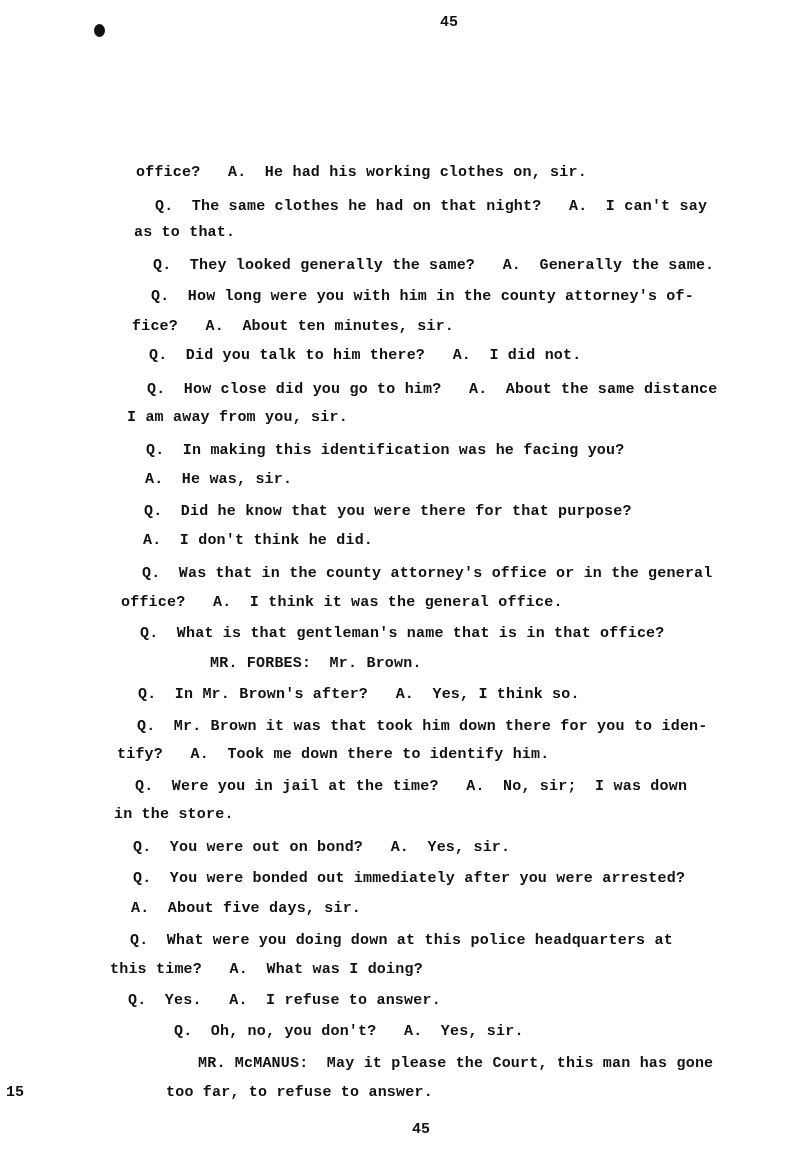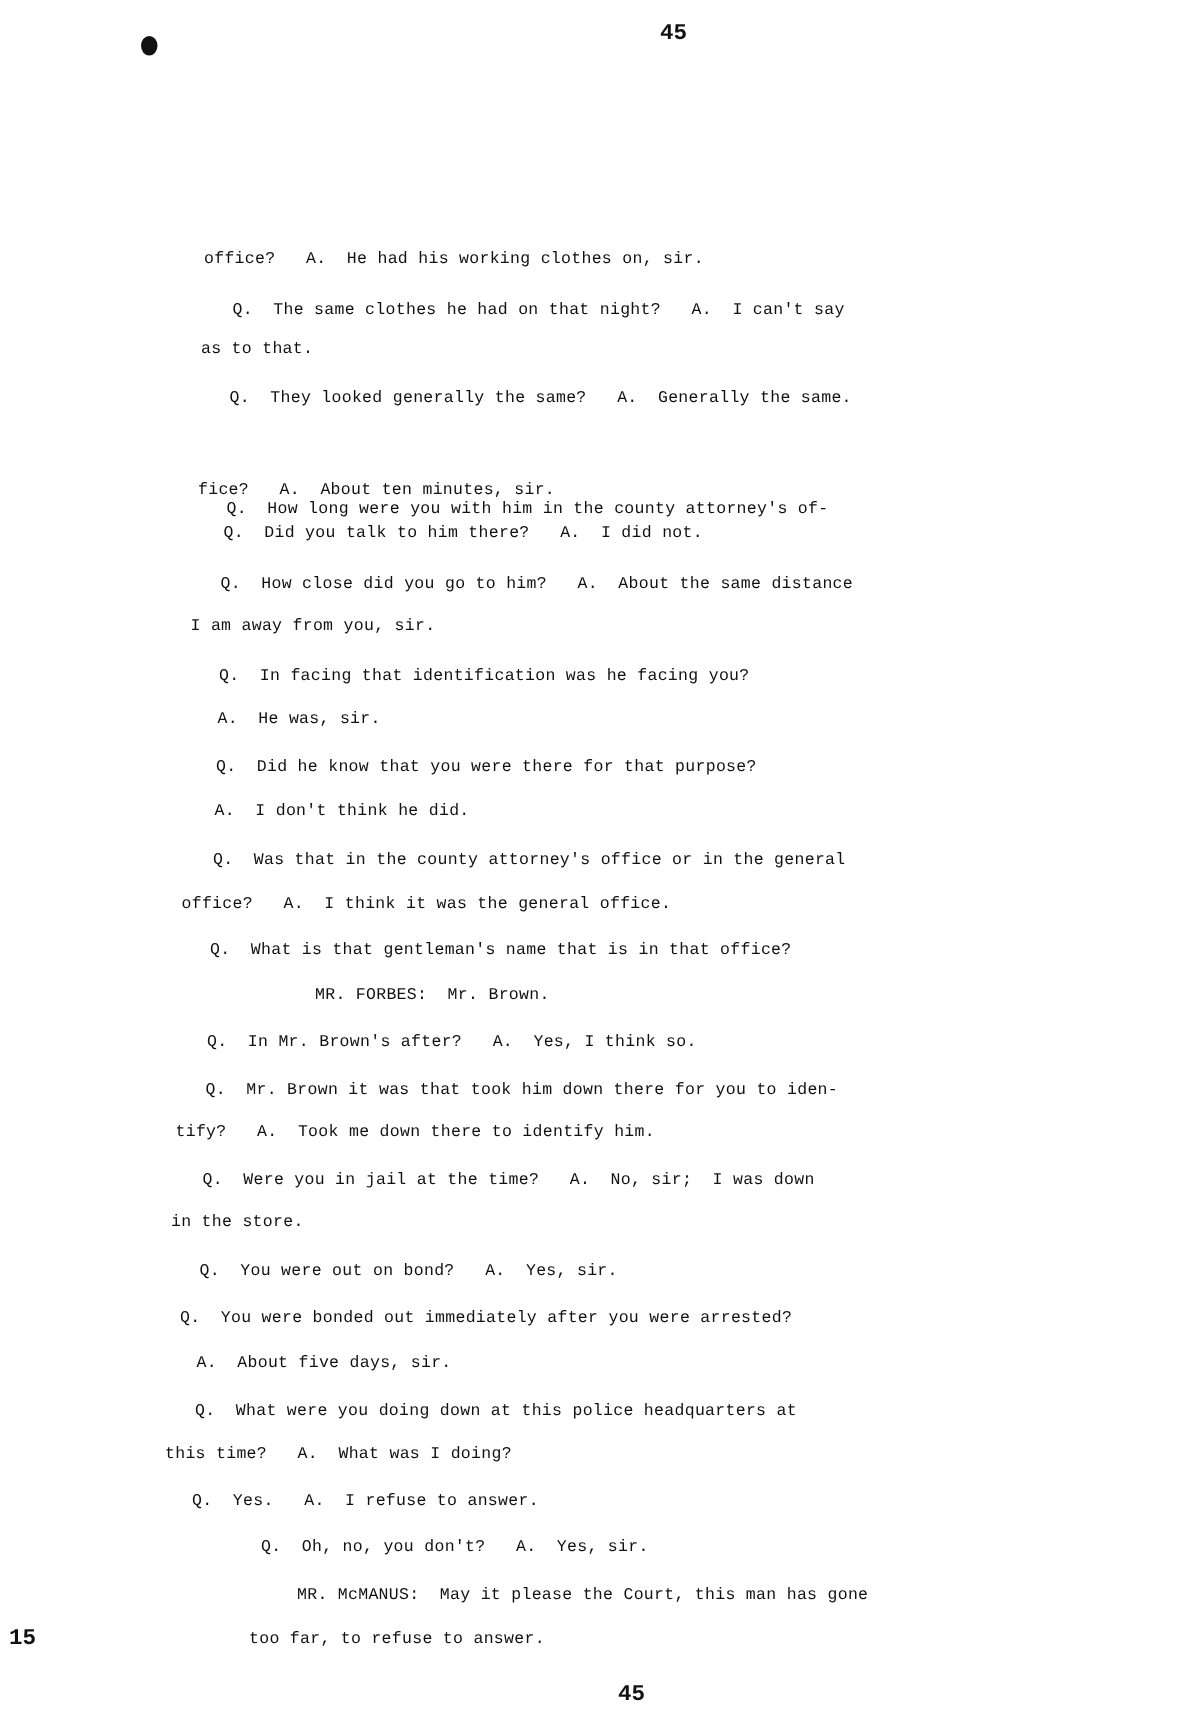--- a/index.html
+++ b/index.html
@@ -1,55 +1,55 @@
 <!DOCTYPE html>
 <html><head>
   <meta charset="utf-8">
   <style>
     html, body { margin: 0; padding: 0; background: #ffffff; }
     body { width: 800px; height: 1151px; position: relative; overflow: hidden;
            font-family: "Liberation Mono", "DejaVu Sans Mono", monospace; color: #111; }
     .page { position: absolute; inset: 0; }
-    .line { position: absolute; white-space: pre; font-size: 11px; font-weight: normal;
+    .line { position: absolute; white-space: pre; font-size: 15px; font-weight: bold;
             letter-spacing: 0.2px; line-height: 18px; }
     .pnum { position: absolute; font-size: 15px; font-weight: bold; }
     .dot { position: absolute; left: 94px; top: 24px; width: 11px; height: 13px;
            border-radius: 50%; background: #111; }
   </style>
 </head>
 <body>
 
 <div class="page">
   <div class="dot"></div>
   <div class="pnum" style="left:440px; top:14px;">45</div>
   <div id="lines">
       <div class="line" style="left: 136px; top: 164px;">office?   A.  He had his working clothes on, sir.</div>
       <div class="line" style="left: 155px; top: 198px;">Q.  The same clothes he had on that night?   A.  I can't say</div>
       <div class="line" style="left: 134px; top: 224px;">as to that.</div>
       <div class="line" style="left: 153px; top: 257px;">Q.  They looked generally the same?   A.  Generally the same.</div>
-      <div class="line" style="left: 151px; top: 288px; margin-top: 43px;">Q.  How long were you with him in the county attorney's of-</div>
+      <div class="line" style="left: 151px; top: 288px;">Q.  How long were you with him in the county attorney's of-</div>
       <div class="line" style="left: 132px; top: 318px;">fice?   A.  About ten minutes, sir.</div>
       <div class="line" style="left: 149px; top: 347px;">Q.  Did you talk to him there?   A.  I did not.</div>
       <div class="line" style="left: 147px; top: 381px;">Q.  How close did you go to him?   A.  About the same distance</div>
       <div class="line" style="left: 127px; top: 409px;">I am away from you, sir.</div>
-      <div class="line" style="left: 146px; top: 442px;">Q.  In facing that identification was he facing you?</div>
+      <div class="line" style="left: 146px; top: 442px;">Q.  In making this identification was he facing you?</div>
       <div class="line" style="left: 145px; top: 471px;">A.  He was, sir.</div>
       <div class="line" style="left: 144px; top: 503px; text-align: right;">Q.  Did he know that you were there for that purpose?</div>
       <div class="line" style="left: 143px; top: 532px;">A.  I don't think he did.</div>
       <div class="line" style="left: 142px; top: 565px;">Q.  Was that in the county attorney's office or in the general</div>
       <div class="line" style="left: 121px; top: 594px;">office?   A.  I think it was the general office.</div>
       <div class="line" style="left: 140px; top: 625px;">Q.  What is that gentleman's name that is in that office?</div>
       <div class="line" style="left: 210px; top: 655px; text-align: center;">MR. FORBES:  Mr. Brown.</div>
       <div class="line" style="left: 138px; top: 686px;">Q.  In Mr. Brown's after?   A.  Yes, I think so.</div>
       <div class="line" style="left: 137px; top: 718px;">Q.  Mr. Brown it was that took him down there for you to iden-</div>
       <div class="line" style="left: 117px; top: 746px; text-align: right;">tify?   A.  Took me down there to identify him.</div>
       <div class="line" style="left: 135px; top: 778px;">Q.  Were you in jail at the time?   A.  No, sir;  I was down</div>
       <div class="line" style="left: 114px; top: 806px;">in the store.</div>
       <div class="line" style="left: 133px; top: 839px;">Q.  You were out on bond?   A.  Yes, sir.</div>
-      <div class="line" style="left: 120px; top: 870px;">Q.  You were bonded out immediately after you were arrested?</div>
+      <div class="line" style="left: 133px; top: 870px;">Q.  You were bonded out immediately after you were arrested?</div>
       <div class="line" style="left: 131px; top: 900px;">A.  About five days, sir.</div>
       <div class="line" style="left: 130px; top: 932px;">Q.  What were you doing down at this police headquarters at</div>
       <div class="line" style="left: 110px; top: 961px;">this time?   A.  What was I doing?</div>
       <div class="line" style="left: 128px; top: 992px;">Q.  Yes.   A.  I refuse to answer.</div>
       <div class="line" style="left: 128px; top: 1023px; margin-left: 46px;">Q.  Oh, no, you don't?   A.  Yes, sir.</div>
       <div class="line" style="left: 198px; top: 1055px;">MR. McMANUS:  May it please the Court, this man has gone</div>
       <div class="line" style="left: 166px; top: 1084px;">too far, to refuse to answer.</div>
     </div>
   <div class="pnum" style="left:6px; top:1084px;">15</div>
   <div class="pnum" style="left:412px; top:1121px;">45</div>

